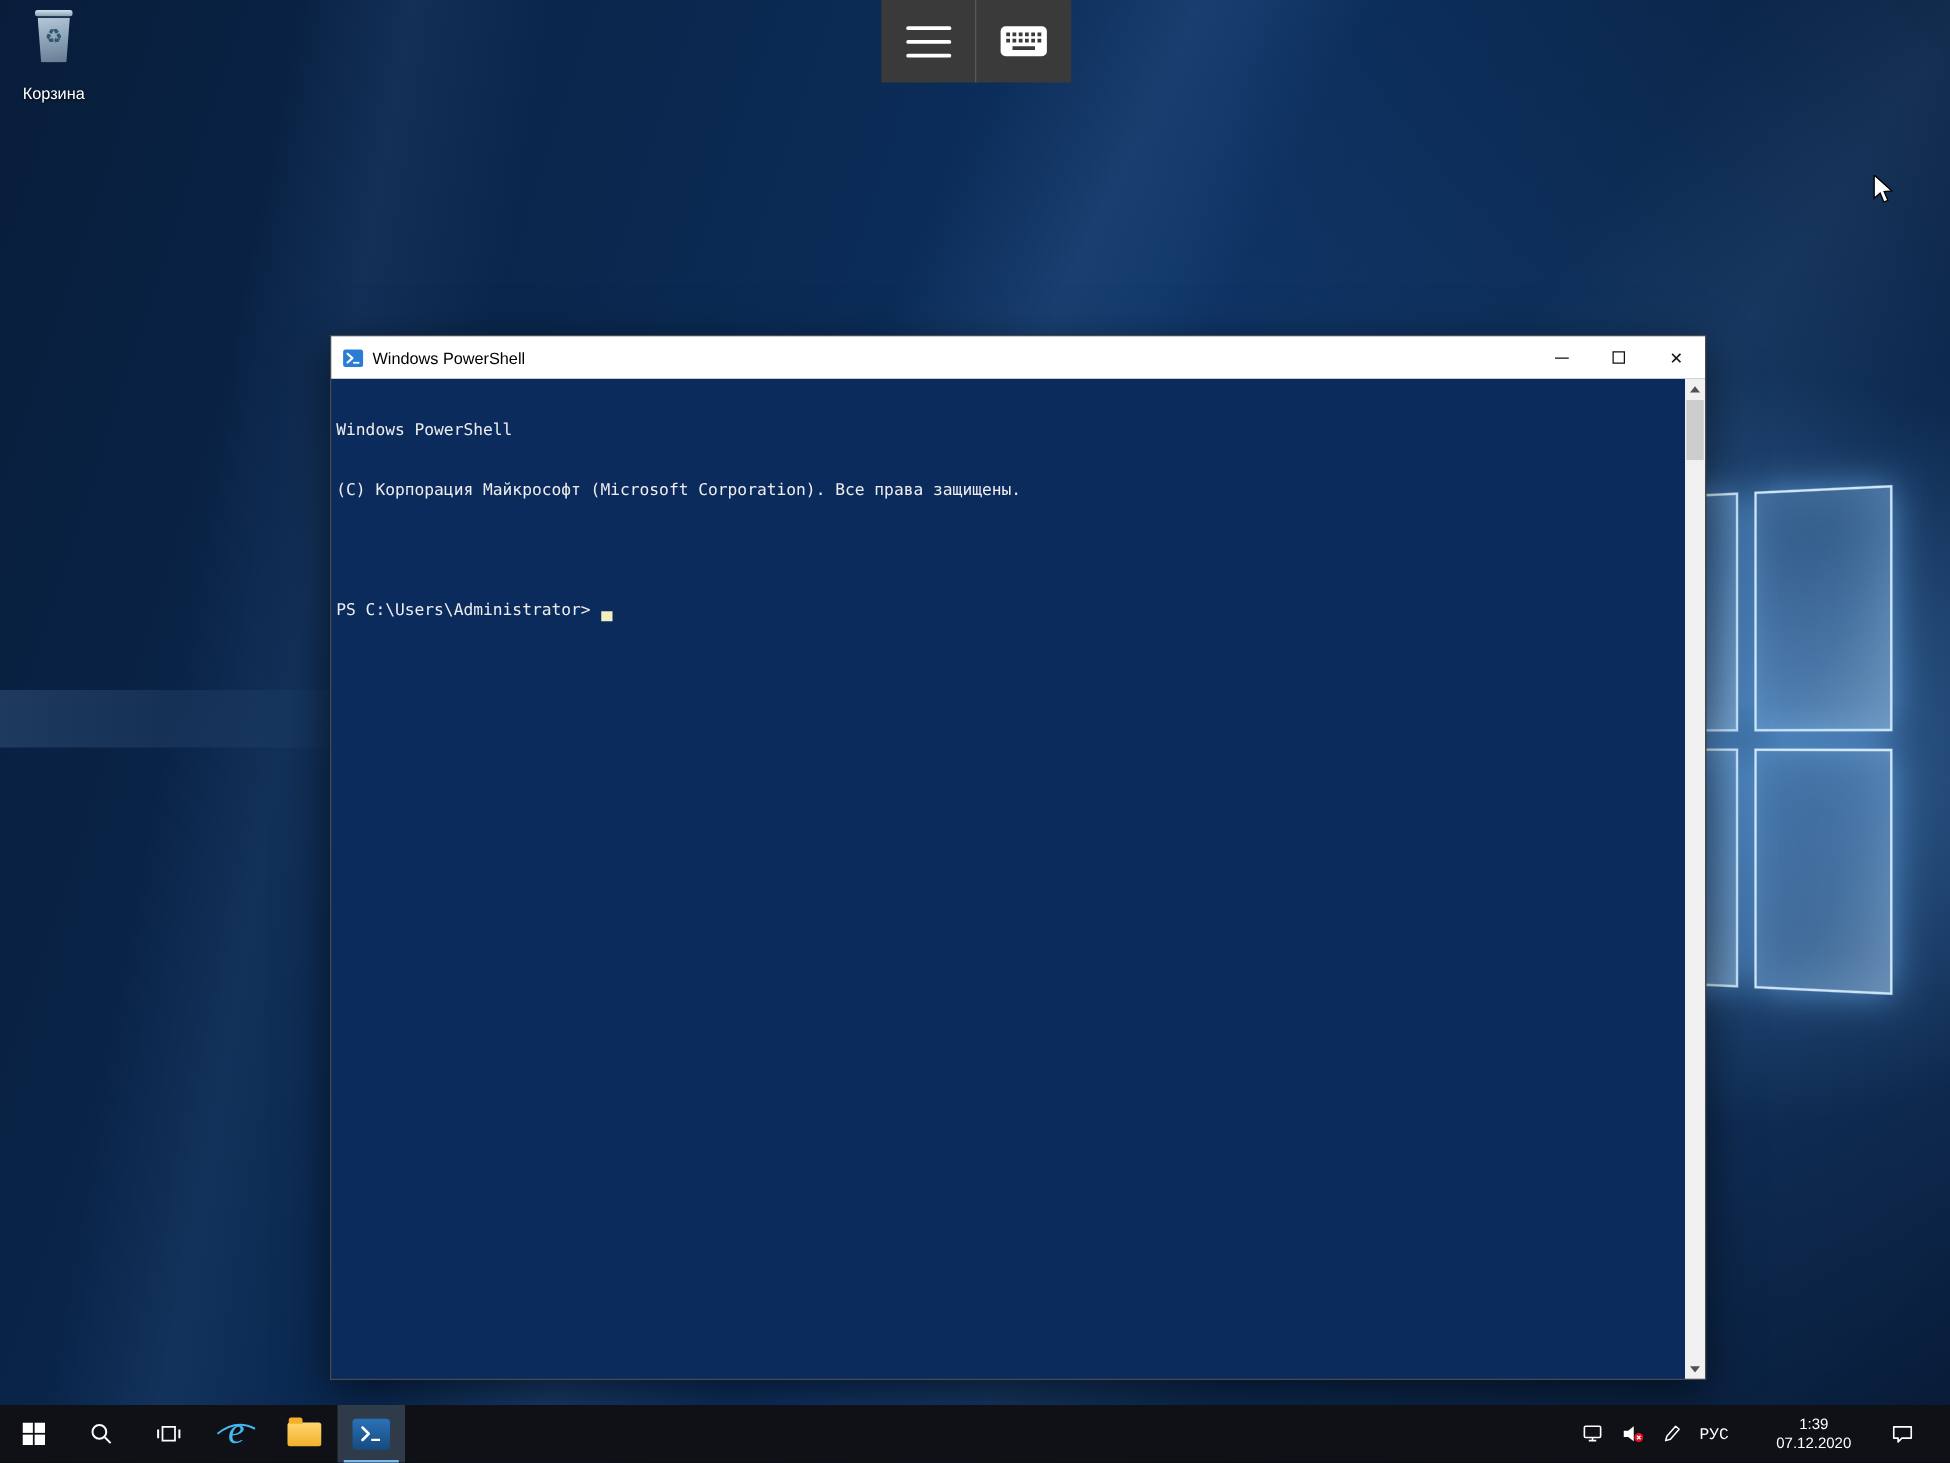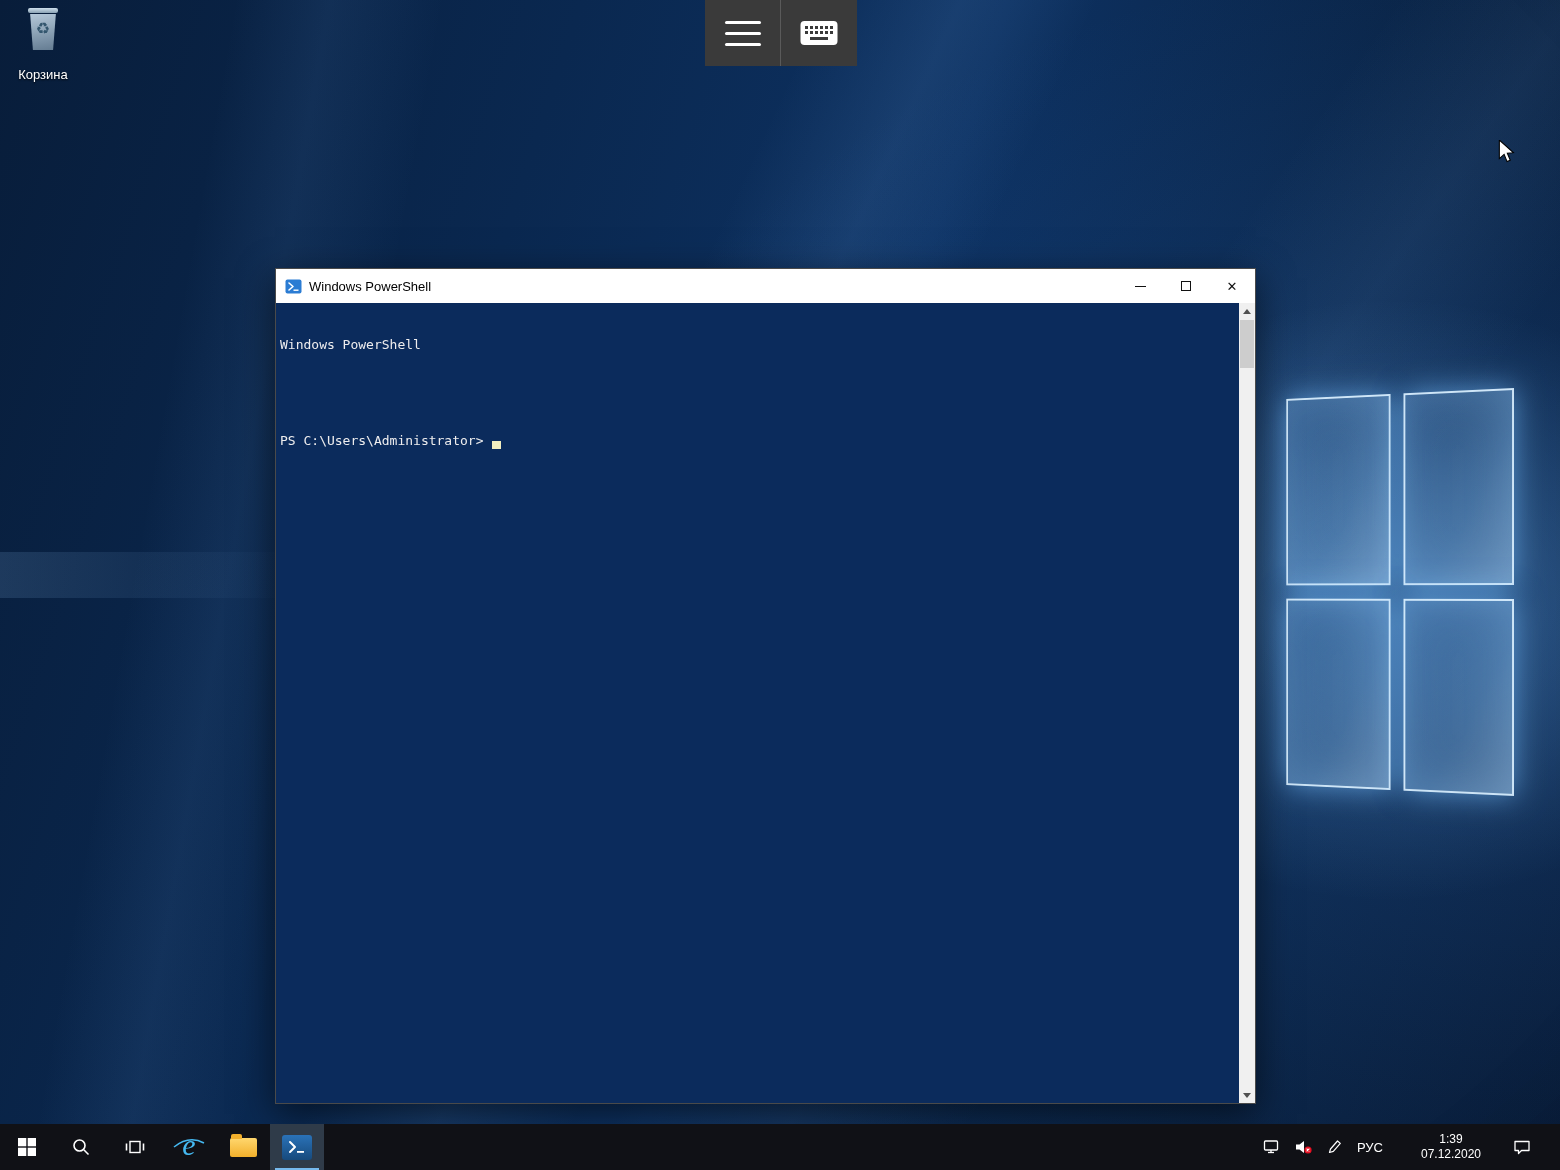--- a/index.html
+++ b/index.html
@@ -59,21 +59,21 @@
 
   
   .vm-toolbar { position:absolute; left:705px; top:0; height:66px; display:flex; background:#3a3a3a; }
   .vm-btn { width:76px; height:66px; display:flex; align-items:center; justify-content:center; cursor:pointer; }
   .vm-btn:first-child { border-right:1px solid #5a5a5a; }
   .hamburger { display:flex; flex-direction:column; gap:8px; }
   .hamburger span { display:block; width:36px; height:3px; background:#fff; border-radius:2px; }
 
   
   .ps-window {
-    position:absolute; left:275px; top:268px; width:981px; height:836px;
+    position:absolute; left:264px; top:268px; width:1101px; height:836px;
     background:#0b2b5c; border:1px solid #4a4a4a;
     box-shadow:0 10px 34px rgba(0,0,0,0.55);
     display:flex; flex-direction:column;
   }
   .title-bar { height:34px; background:#ffffff; display:flex; align-items:center; flex:0 0 auto; }
   .title-icon { margin-left:9px; width:17px; height:17px; flex:0 0 auto; }
   .title-text { margin-left:7px; font-size:13px; color:#000; }
   .win-controls { margin-left:auto; display:flex; height:100%; }
   .win-ctl { width:46px; height:100%; display:flex; align-items:center; justify-content:center; cursor:pointer; color:#111; }
   .min-glyph { width:11px; height:1px; background:#111; }
@@ -104,21 +104,21 @@
   }
   .task-btn { width:54px; display:flex; align-items:center; justify-content:center; position:relative; cursor:pointer; }
   .task-btn.active { background:rgba(130,170,210,0.28); }
   .task-btn.active .underline { position:absolute; left:5px; right:5px; bottom:0; height:2px; background:#76b9ed; }
   .ie-e { font-family:"Liberation Serif", serif; font-style:italic; font-size:30px; color:#45b8f0; line-height:1; position:relative; top:-2px; }
   .folder { width:27px; height:19px; background:linear-gradient(#ffd76e,#f2b02c); border-radius:2px; position:relative; }
   .folder::before { content:""; position:absolute; top:-4px; left:1px; width:11px; height:5px; background:#f2b02c; border-radius:2px 2px 0 0; }
   .ps-tile { width:30px; height:25px; border-radius:3px; background:linear-gradient(#2a72b8,#174a7c); display:flex; align-items:center; justify-content:center; }
 
   .tray { margin-left:auto; display:flex; align-items:center; gap:14px; padding-right:6px; }
-  .tray-item { display:flex; align-items:center; justify-content:center; cursor:pointer; color:#fff; }
+  .tray-item { display:flex; align-items:center; justify-content:center; cursor:pointer; color:#fff;font-family:Liberation Mono, monospace; }
   .lang { font-size:13px; color:#fff; }
   .clock { text-align:center; font-size:12px; color:#fff; line-height:15px; min-width:68px;margin-left:20px; }
   .notif { margin-left:14px; }
   .show-desktop { width:5px; border-left:1px solid #4a4d55; margin-left:4px; cursor:pointer; }
 
   
   .mouse-cursor { position:absolute; left:1497px; top:140px; z-index:9; pointer-events:none; }
 </style>
 </head>
 <body>
@@ -191,20 +191,21 @@
             <div class="max-glyph"></div>
           </div>
         <div class="win-ctl">
             <span class="close-glyph">✕</span>
           </div>
       </div>
     </div>
     <div class="ps-body">
       <div class="terminal-body">
         <div class="tline">Windows PowerShell</div>
+        <div class="tline">(C) Корпорация Майкрософт (Microsoft Corporation). Все права защищены.</div>
         <div class="tline">&nbsp;</div>
         <div class="tline prompt-line">
           <span>PS C:\Users\Administrator&gt;</span>
           <span class="cursor"></span>
         </div>
       </div>
       <div class="scrollbar">
         <div class="sb-arrow sb-up">
             <div class="tri-up"></div>
           </div>

